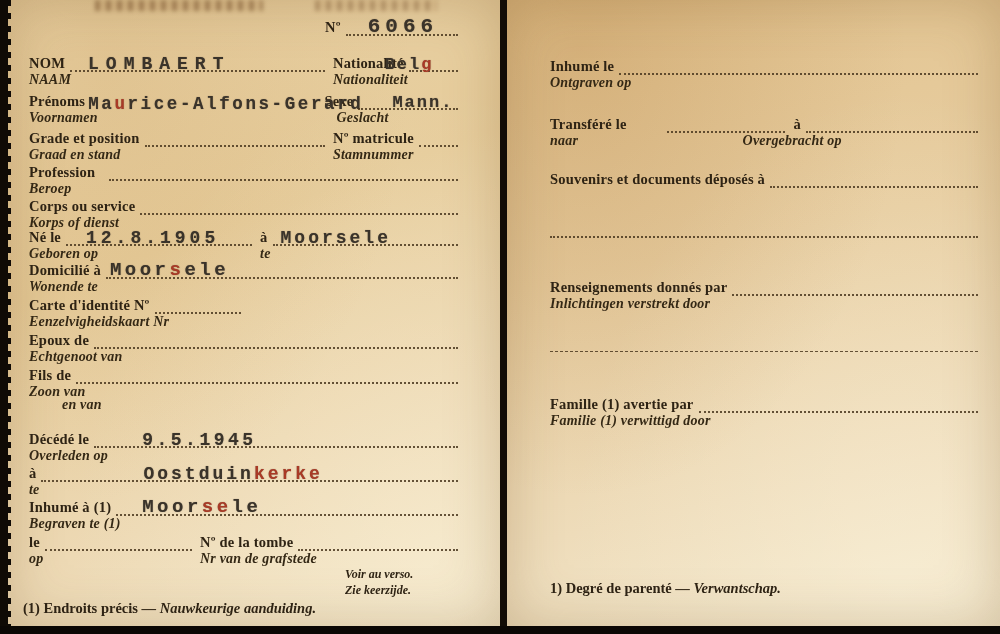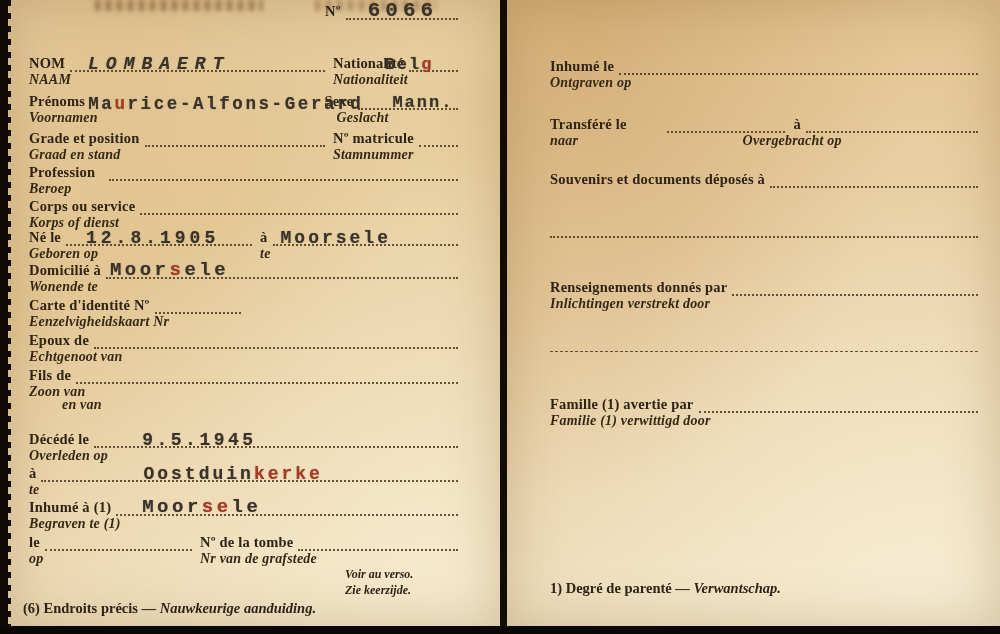--- a/index.html
+++ b/index.html
@@ -54,35 +54,35 @@
   .footnote .it { font-style:italic; }
 </style>
 </head>
 <body>
 
 <div class="card card-left">
 
   <div class="ghost" style="left:88px; width:168px;"></div>
   <div class="ghost ghost-b" style="left:308px; width:122px;"></div>
 
-  <div class="frow" style="top:0; left:318px; right:42px;">
+  <div class="frow" style="top:16px; left:318px; right:42px;">
     <div class="l1">
       <span class="lab">Nº</span>
       <span class="fill">
         <span class="typed" style="left:22px; font-size:21px; letter-spacing:5px;">6066</span>
       </span>
     </div>
   </div>
 
   <div class="frow" style="top:52px; left:22px; right:42px;">
     <div class="l1">
       <div class="seg" style="flex:0 0 69%;">
         <span class="lab">NOM</span>
         <span class="fill">
-          <span class="typed" style="left:18px; letter-spacing:7px;font-style:italic;">LOMBAERT</span>
+          <span class="typed" style="left:18px; letter-spacing:7px;">LOMBAERT</span>
         </span>
       </div>
       <div class="seg">
         <span class="lab">Nationalité</span>
         <span class="fill">
           <span class="typed" style="left:-24px; font-size:17px; letter-spacing:2px;"><span>Bel</span><span class="red">g</span></span>
         </span>
       </div>
     </div>
     <div class="l2">
@@ -309,21 +309,21 @@
         </div>
     </div>
   </div>
 
   <div class="frow note" style="top:566px; left:338px;">
     <div>Voir au verso.</div>
     <div>Zie keerzijde.</div>
   </div>
 
   <div class="frow footnote" style="top:600px; left:16px;">
-    <span>(6) Endroits précis — </span><span class="it">Nauwkeurige aanduiding.</span>
+    <span>(1) Endroits précis — </span><span class="it">Nauwkeurige aanduiding.</span>
   </div>
 </div>
 
 <div class="card card-right">
 
   <div class="frow" style="top:55px; left:43px; right:22px;">
     <div class="l1">
         <div class="seg">
       <span class="lab">Inhumé le</span>
       <span class="fill"></span>

